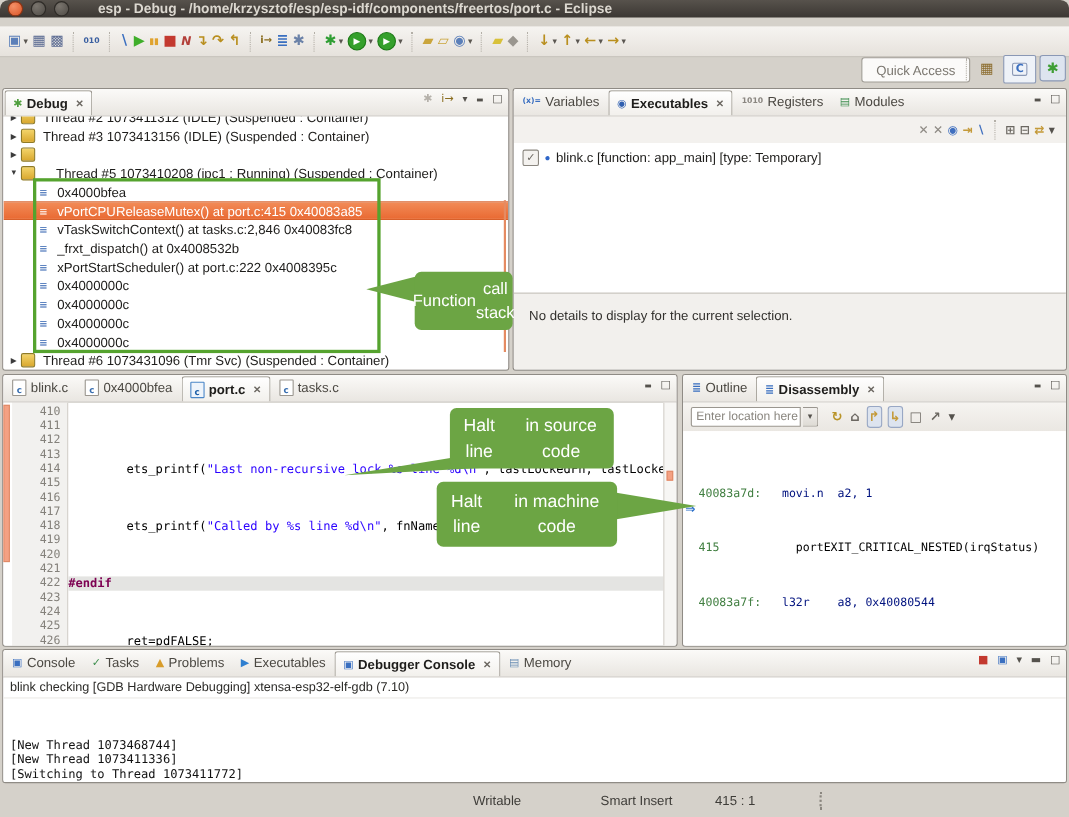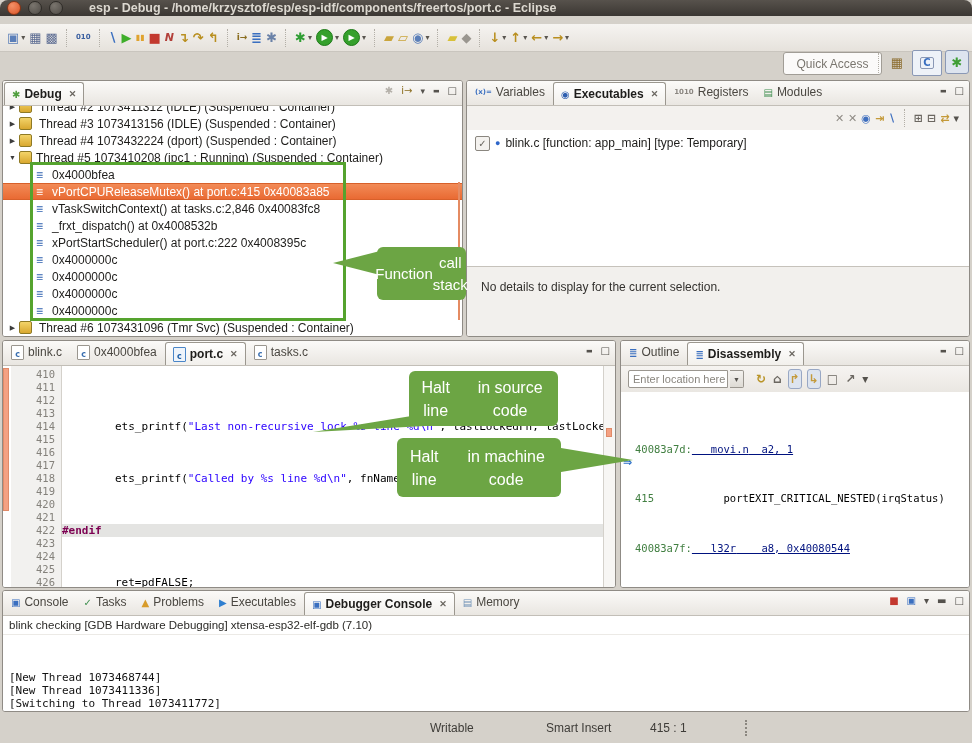--- a/index.html
+++ b/index.html
@@ -111,21 +111,21 @@
   .combo-btn{width:14px;height:18px;border:1px solid #9a968f;border-left:none;background:linear-gradient(#f3f1ee,#dedbd5);
      display:flex;align-items:center;justify-content:center;font-size:7px;color:#55524d;border-radius:0 2px 2px 0;box-sizing:border-box;}
   .dis-toolbar .tb-item{height:20px;}
   .dis-toolbar .tb-item.pressed{border:1px solid #98a7c4;background:#dde4ef;box-sizing:border-box;}
   .dis-body{position:absolute;top:51px;left:0;right:0;bottom:0;background:#fff;
      font:10.5px/12.3px "DejaVu Sans Mono",monospace;white-space:pre;overflow:hidden;padding-top:2px;}
   .dline{height:12.3px;padding-left:14px;}
   .dis-arrow{position:absolute;left:1px;top:62px;color:#2e71c9;font-size:11px;font-weight:bold;
      font-family:"DejaVu Sans",sans-serif;}
   .tk-addr{color:#417f41;}
-  .tk-mn,.tk-op{color:#00127f;text-decoration:underline;}
+  .tk-mn,.tk-op{color:#00127f;}
   .tk-lnum{color:#417f41;}
   
   #console-panel{left:2px;top:590px;width:968px;height:122px;}
   .con-body{position:absolute;top:25px;left:0;right:0;bottom:0;background:#fff;overflow:hidden;}
   .con-header{font-size:11.5px;color:#2b2a27;padding:3px 0 3px 6px;white-space:nowrap;border-bottom:1px solid #eceae6;}
   .con-lines-clip{position:absolute;top:22px;left:6px;right:0;bottom:0;overflow:hidden;}
   .con-lines{position:relative;top:-6px;font:11px/13px "DejaVu Sans Mono",monospace;white-space:pre;color:#111;}
   .conline{height:13px;}
   
   .statusbar{position:absolute;left:0;right:0;top:713px;height:30px;background:#d5d1ca;}
@@ -405,28 +405,27 @@
           <span class="arrow">▶</span>
           <span class="thread-ico"></span>
 
           <span style="margin-left:3px;">Thread #3 1073413156 (IDLE) (Suspended : Container)</span>
         </div>
 
         <div class="drow thread">
           <span class="arrow">▶</span>
           <span class="thread-ico"></span>
 
-          <span style="margin-left:3px;">Thread #4 1073432224 (dport) (Suspended : Container)</span>
         </div>
 
         <div class="drow thread">
           <span class="arrow">▼</span>
           <span class="thread-ico"></span>
 
-          <span style="margin-left:0;">Thread #5 1073410208 (ipc1 : Running) (Suspended : Container)</span>
+          <span style="margin-left:15px;">Thread #5 1073410208 (ipc1 : Running) (Suspended : Container)</span>
         </div>
 
         <div class="drow frame">
 
           <span class="frame-ico">≡</span>
           <span style="margin-left:3px;">0x4000bfea</span>
         </div>
 
         <div class="drow frame selected">
 

